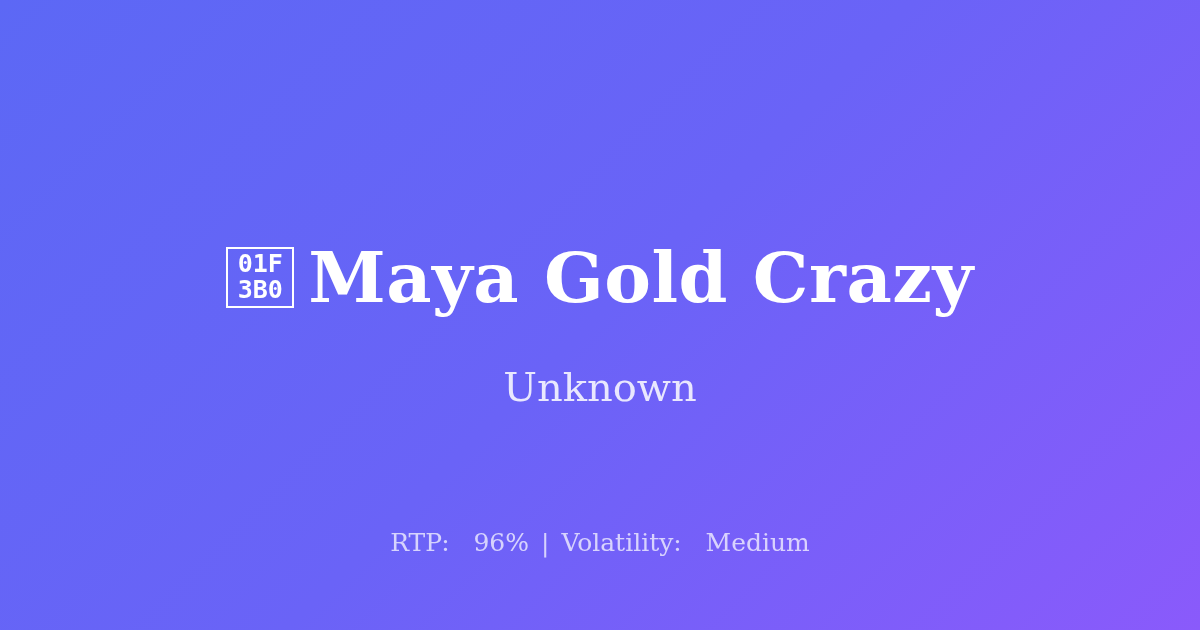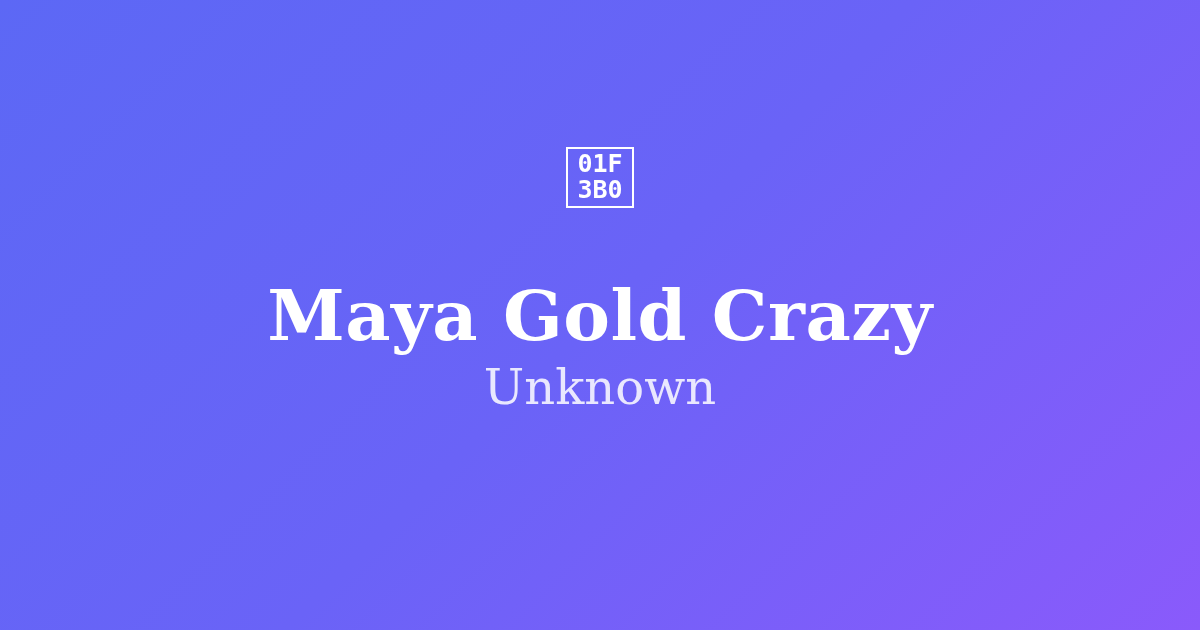--- a/index.html
+++ b/index.html
@@ -28,21 +28,21 @@
     overflow: hidden;
   }
 
   
   .title-row {
     position: absolute;
     top: 232px;
     left: 0;
     right: 0;
     display: flex;
-    flex-direction: column;
+    flex-direction: row;
     align-items: center;
     justify-content: center;
     gap: 14px;
     height: 92px;
   }
 
   
   .tofu-glyph {
     box-sizing: border-box;
     width: 68px;
@@ -80,21 +80,21 @@
 
   
   .provider {
     position: absolute;
     top: 363px;
     left: 0;
     right: 0;
     text-align: center;
     font-family: "DejaVu Serif", "Liberation Serif", serif;
     font-weight: 400;
-    font-size: 48px;
+    font-size: 40px;
     line-height: 48px;
     color: rgba(255, 255, 255, 0.85);
     white-space: nowrap;
   }
 
   
   .stats-line {
     position: absolute;
     top: 527px;
     left: 0;
@@ -123,14 +123,23 @@
       <span class="tofu-line">01F</span>
       <span class="tofu-line">3B0</span>
     </span>
 
     <h1 class="game-title">Maya Gold Crazy</h1>
 
   </div>
 
   <div class="provider">Unknown</div>
 
+  <div class="stats-line">
+    <span>RTP:</span>
+    <span>&nbsp;</span>
+    <span>96%</span>
+    <span class="stat-sep">|</span>
+    <span>Volatility:</span>
+    <span>&nbsp;</span>
+    <span>Medium</span>
+  </div>
 
 </div>
 
 </body></html>

